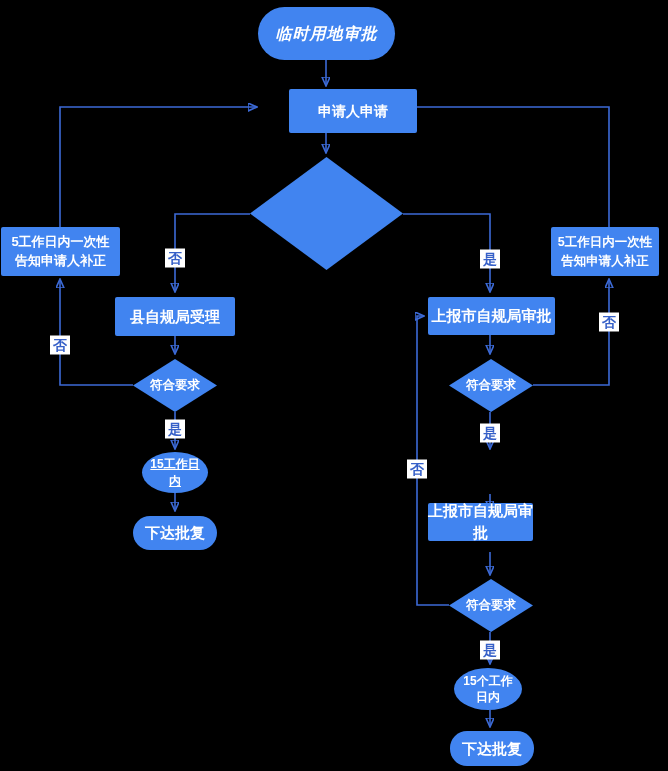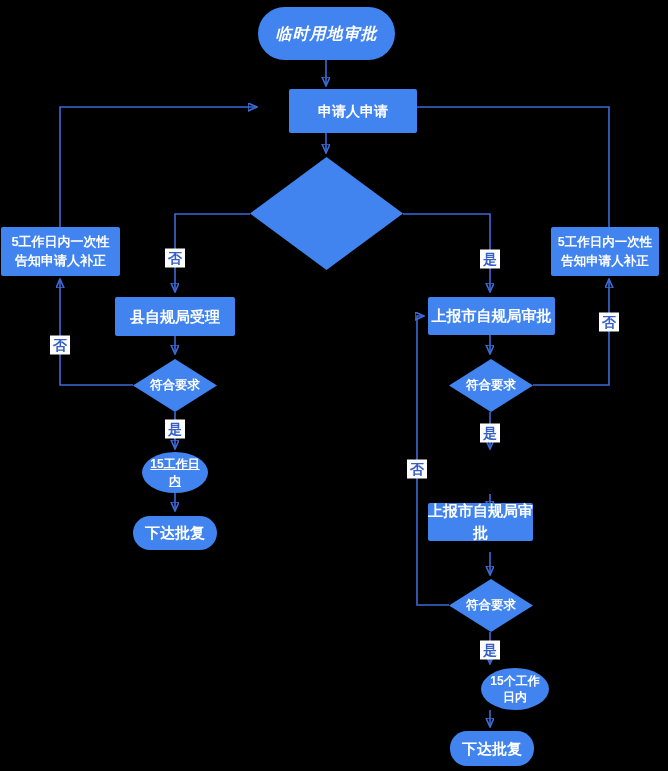--- a/index.html
+++ b/index.html
@@ -112,21 +112,21 @@
   </div>
 
 
   <div class="node rect fs135" style="left:428px;top:503px;width:105px;height:38px;">上报市自规局审批</div>
 
   <div class="node diamond fs125" style="left:449px;top:579px;width:84px;height:53px;">
     <span class="shape"></span>
     <span class="txt">符合要求</span>
   </div>
 
-  <div class="node ellipse fs12" style="left:481px;top:668px;width:68px;height:42px;">15个工作
+  <div class="node ellipse fs12" style="left:454px;top:668px;width:68px;height:42px;">15个工作
 日内</div>
 
   <div class="node pill fs135" style="left:450px;top:731px;width:84px;height:35px;">下达批复</div>
 
   <span class="edge-label" style="left:175px;top:258px;">否</span>
   <span class="edge-label" style="left:490px;top:259px;">是</span>
   <span class="edge-label" style="left:60px;top:345px;">否</span>
   <span class="edge-label" style="left:175px;top:429px;">是</span>
   <span class="edge-label" style="left:609px;top:322px;">否</span>
   <span class="edge-label" style="left:490px;top:433px;">是</span>

